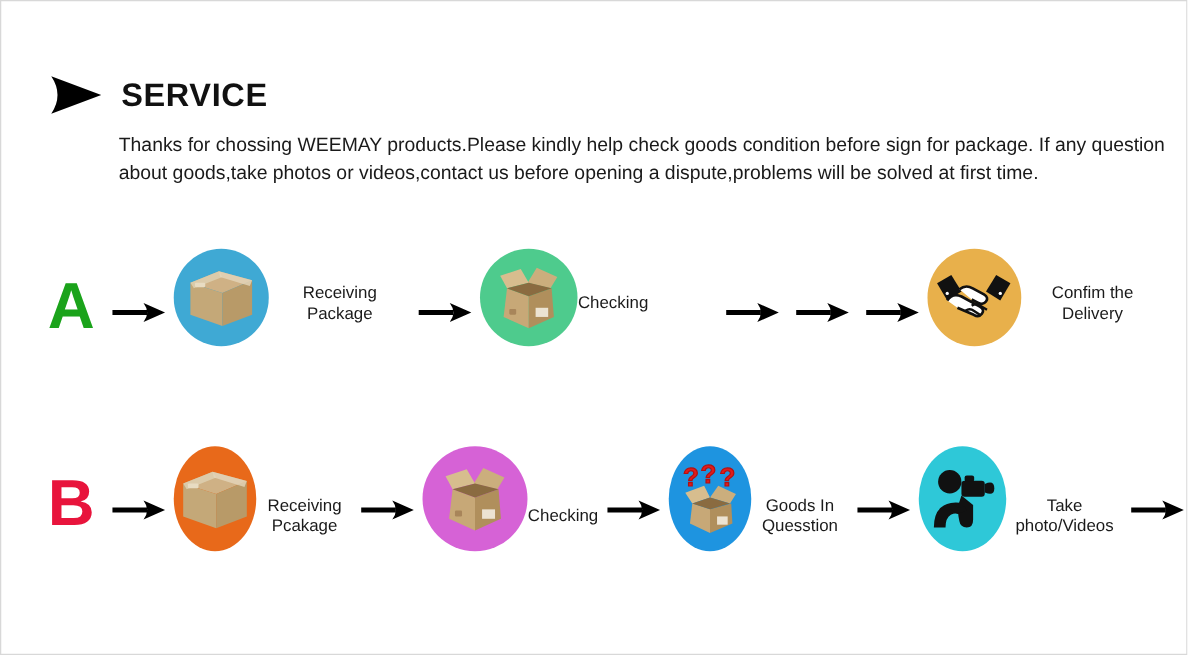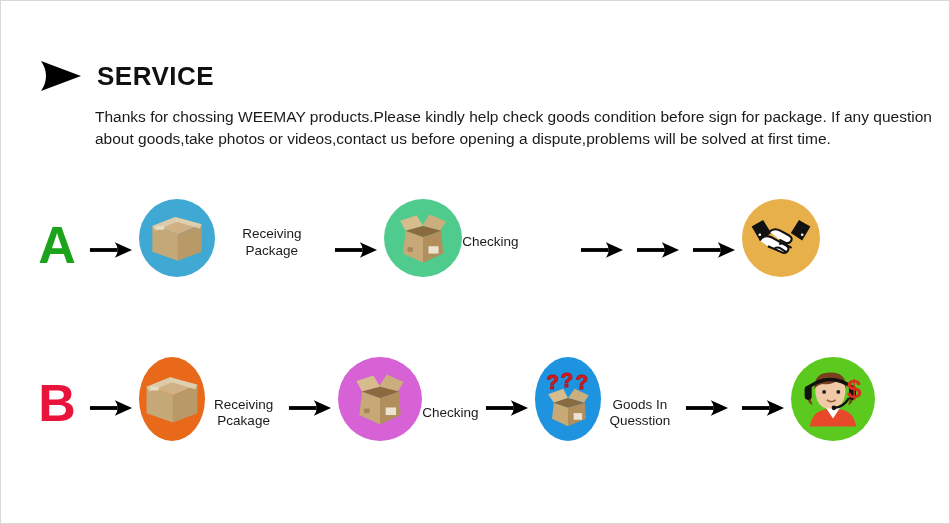--- a/index.html
+++ b/index.html
@@ -156,20 +156,21 @@
           <polygon points="2,14 16,6 26,22 12,31" fill="#111"></polygon>
           <polygon points="74,14 60,6 50,22 64,31" fill="#111"></polygon>
           <path d="M24 20 q6-5 13-1 l11 6 q5 3 2 7 q-3 4-8 1 l-6-3" fill="#fff" stroke="#111" stroke-width="2.6" stroke-linejoin="round"></path>
           <path d="M12 31 q5-8 14-4 l18 10 q5 3 2 7 q-3 4-8 1 L22 38" fill="#fff" stroke="#111" stroke-width="2.6" stroke-linejoin="round"></path>
           <path d="M30 41 q4-3 8 0 l6 4" fill="none" stroke="#111" stroke-width="2.4"></path>
           <path d="M36 36 q4-3 8 0 l7 4" fill="none" stroke="#111" stroke-width="2.4"></path>
           <circle cx="12" cy="24" r="1.6" fill="#fff"></circle>
           <circle cx="64" cy="24" r="1.6" fill="#fff"></circle>
         </svg>
       </div>
+      <div class="step-label">Confim the Delivery</div>
     </div>
   </div>
 
   <div class="row row-b">
     <div class="row-letter" style="color:#e8143c">B</div>
 
     <div class="arrow-sep">
       <svg viewBox="0 0 46 18" width="44" height="18">
         <line x1="1" y1="9" x2="30" y2="9" stroke="#000" stroke-width="4"></line>
         <path d="M27 1 L45 9 L27 17 Q33 9 27 1 Z" fill="#000"></path>
@@ -238,20 +239,34 @@
       <div class="step-label">Goods In Quesstion</div>
     </div>
 
     <div class="arrow-sep">
       <svg viewBox="0 0 46 18" width="44" height="18">
         <line x1="1" y1="9" x2="30" y2="9" stroke="#000" stroke-width="4"></line>
         <path d="M27 1 L45 9 L27 17 Q33 9 27 1 Z" fill="#000"></path>
       </svg>
     </div>
 
+    <div class="step">
+      <div class="circle" style="background:#2ec8d8">
+        <svg viewBox="0 0 70 66" width="60" height="56">
+          <circle cx="23" cy="17" r="11" fill="#111"></circle>
+          <path d="M8 60 q0-20 16-23 q11-2 17 5 l-6 8 q-5-5-11-2 q-5 3-5 12 z" fill="#111"></path>
+          <rect x="34" y="16" width="22" height="15" rx="3" fill="#111"></rect>
+          <rect x="37" y="11" width="9" height="6" rx="2" fill="#111"></rect>
+          <path d="M56 19 q9-4 9 4 q0 8-9 4 z" fill="#111"></path>
+          <path d="M34 30 q-5 12 -2 24 q1 6 7 6 q6 0 6-7 l0-14" fill="#111"></path>
+          <path d="M24 40 q7 6 14 2" fill="none" stroke="#111" stroke-width="5"></path>
+        </svg>
+      </div>
+      <div class="step-label">Take photo/Videos</div>
+    </div>
 
     <div class="arrow-sep">
       <svg viewBox="0 0 46 18" width="44" height="18">
         <line x1="1" y1="9" x2="30" y2="9" stroke="#000" stroke-width="4"></line>
         <path d="M27 1 L45 9 L27 17 Q33 9 27 1 Z" fill="#000"></path>
       </svg>
     </div>
 
     <div class="step">
       <div class="circle" style="background:#5cc91f">

